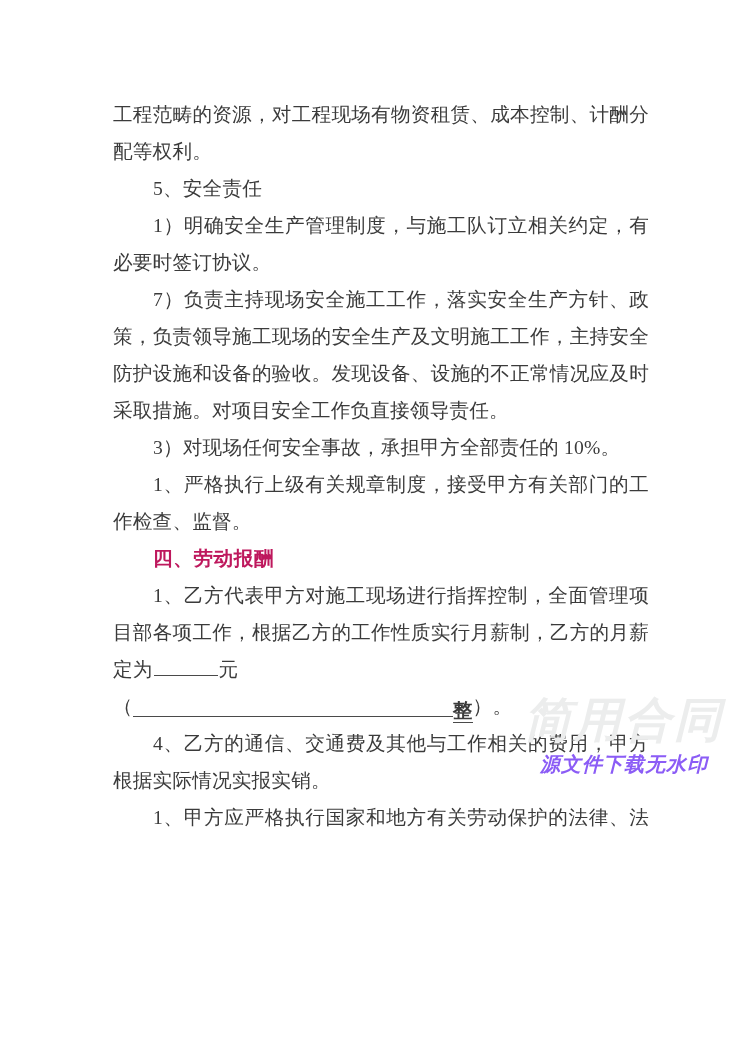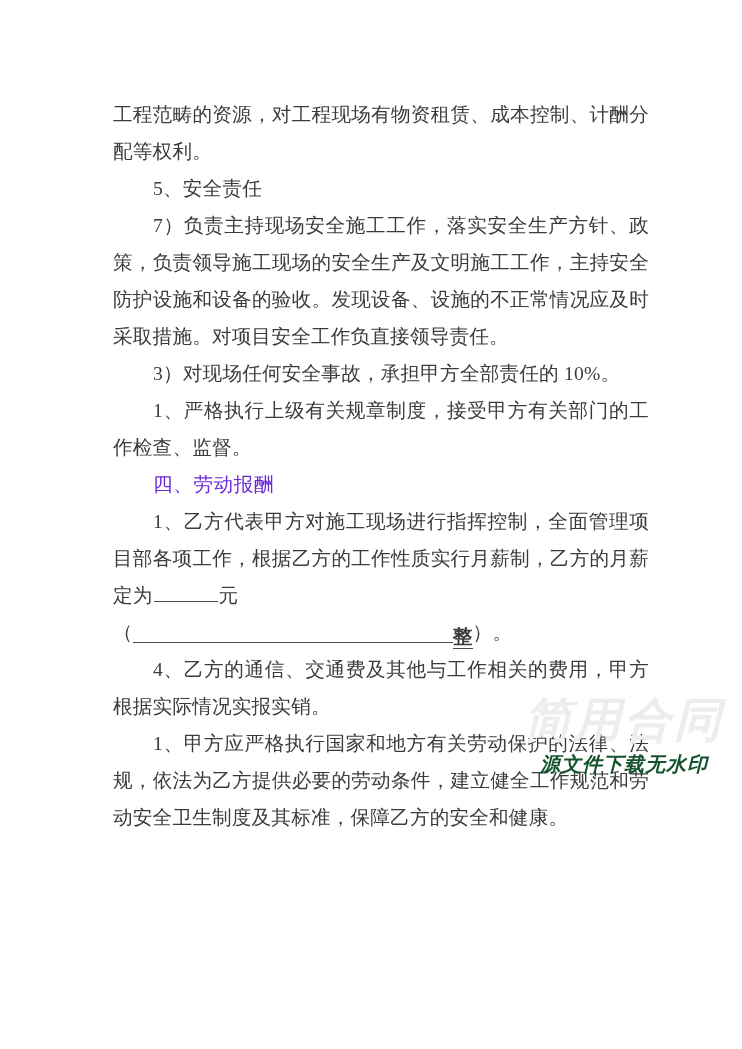--- a/index.html
+++ b/index.html
@@ -32,23 +32,23 @@
     color: #3b3b3b;
     text-align: justify;
     text-justify: inter-character;
     letter-spacing: 0.2px;
     -webkit-font-smoothing: antialiased;
   }
   .para.indent {
     text-indent: 40px;
   }
   .para.heading {
-    font-weight: normal;
+    font-weight: bold;
     text-indent: 40px;
-    color: #6d28d9;
+    color: #be185d;
     letter-spacing: 0.6px;
   }
   
   .para > .linebreak { display: block; }
 
   .blank {
     display: inline-block;
     border-bottom: 1.4px solid #4a4a4a;
     vertical-align: baseline;
     height: 17px;
@@ -89,36 +89,37 @@
     color: #eceded;
     line-height: 1.05;
     font-style: italic;
     text-align: right;
   }
   .watermark-sub {
     font-family: "DejaVu Sans", sans-serif;
     font-weight: bold;
     font-size: 20px;
     letter-spacing: 1px;
-    color: #14532d;
+    color: #8b5cf6;
     font-style: italic;
     margin-top: 7px;
   }
 </style>
 </head>
 <body>
 
 <div class="page">
 
   <div class="doc-body">
 
     <p class="para">工程范畴的资源，对工程现场有物资租赁、成本控制、计酬分配等权利。</p>
 
     <p class="para indent">5、安全责任</p>
 
+    <p class="para indent">1）明确安全生产管理制度，与施工队订立相关约定，有必要时签订协议。</p>
 
     <p class="para indent">7）负责主持现场安全施工工作，落实安全生产方针、政策，负责领导施工现场的安全生产及文明施工工作，主持安全防护设施和设备的验收。发现设备、设施的不正常情况应及时采取措施。对项目安全工作负直接领导责任。</p>
 
     <p class="para indent">3）对现场任何安全事故，承担甲方全部责任的 10%。</p>
 
     <p class="para indent">1、严格执行上级有关规章制度，接受甲方有关部门的工作检查、监督。</p>
 
     <p class="para heading">四、劳动报酬</p>
 
     <p class="para indent">

